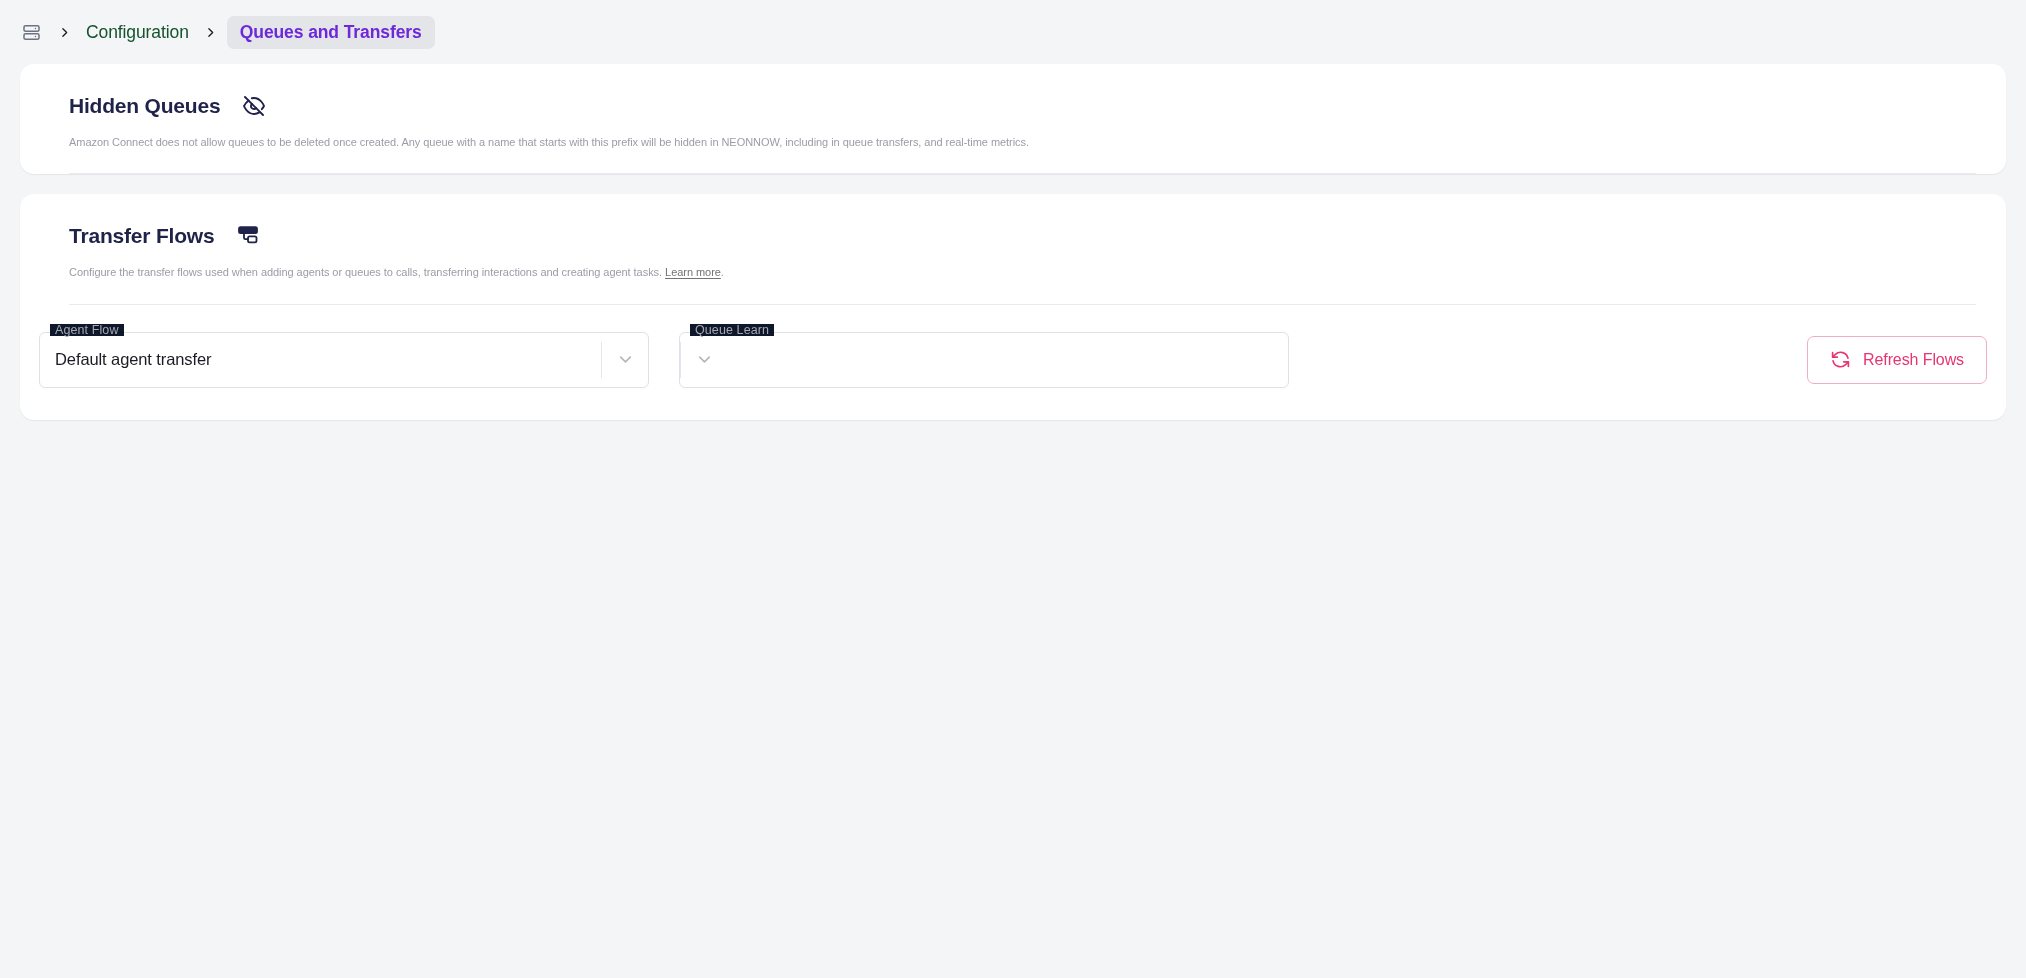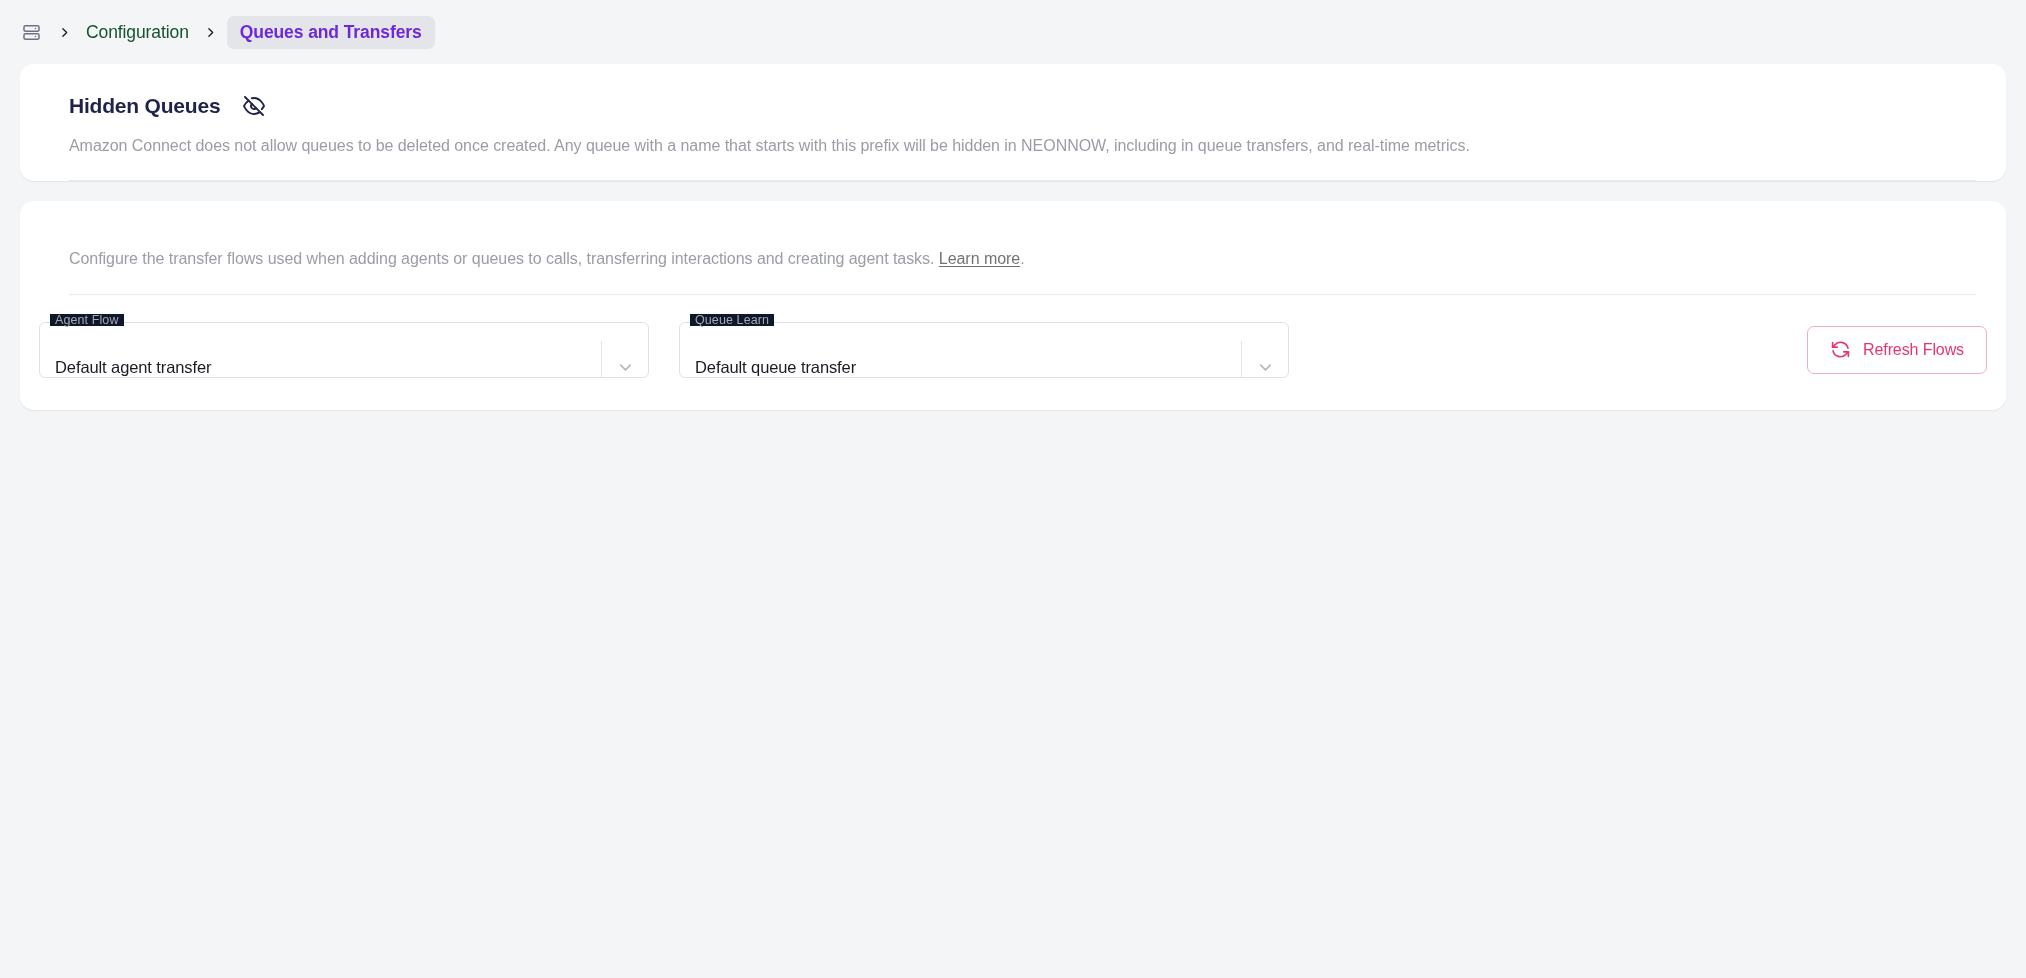--- a/index.html
+++ b/index.html
@@ -82,21 +82,21 @@
   .sect-title {
     font-size: 21px;
     font-weight: 700;
     color: #1f2349;
     letter-spacing: -0.2px;
   }
   .sect-icon { display: flex; align-items: center; color: #1f2349; }
 
   .sect-desc {
     padding: 17px 0 0 19px;
-    font-size: 16px;
+    font-size: 11px;
     color: #9a9da5;
     letter-spacing: -0.05px;
     line-height: 1.4;
   }
   .link-pink {
     color: #737373;
     text-decoration: underline;
     text-underline-offset: 2px;
     cursor: pointer;
   }
@@ -145,21 +145,21 @@
     flex: 0 0 610px;
     width: 610px;
   }
   .select-box {
     position: absolute;
     inset: 0;
     border: 1px solid #dfe1e6;
     border-radius: 6px;
     background: #fff;
     display: flex;
-    align-items: flex-end;
+    align-items: center;
     cursor: pointer;
   }
   .select-legend {
     position: absolute;
     top: -8px;
     left: 11px;
     background: #0f172a;
     padding: 0 5px;
     font-size: 12.5px;
     color: #a5a8b0;
@@ -259,20 +259,30 @@
       <div class="sect-desc">Amazon Connect does not allow queues to be deleted once created. Any queue with a name that starts with this prefix will be hidden in NEONNOW, including in queue transfers, and real-time metrics.</div>
 
       <div class="divider"></div>
     </div>
 
   </div>
 
   <div class="card">
     <div class="card-inner">
 
+      <div class="sect-head">
+        <span class="sect-title">Transfer Flows</span>
+        <span class="sect-icon">
+          <svg width="24" height="24" viewBox="0 0 24 24" fill="none" stroke="#1f2349" stroke-width="1.8" stroke-linecap="round" stroke-linejoin="round">
+            <rect x="3" y="3.2" width="18" height="6" rx="1.6" fill="#1f2349" stroke="#1f2349"></rect>
+            <path d="M8 9.2v4.4a1.6 1.6 0 0 0 1.6 1.6H12"></path>
+            <rect x="12" y="12.4" width="8.5" height="6" rx="1.6"></rect>
+          </svg>
+        </span>
+      </div>
 
       <div class="sect-desc">
         <span>Configure the transfer flows used when adding agents or queues to calls, transferring interactions and creating agent tasks.</span>
         <span class="link-pink">Learn more</span><span>.</span>
       </div>
 
       <div class="divider"></div>
     </div>
 
     <div class="tf-row">
@@ -285,21 +295,20 @@
             <svg width="19" height="19" viewBox="0 0 24 24" fill="none" stroke="#b3b6bd" stroke-width="2" stroke-linecap="round" stroke-linejoin="round">
               <polyline points="6 9 12 15 18 9"></polyline>
             </svg>
           </span>
         </div>
         <span class="select-legend">Agent Flow</span>
       </div>
 
       <div class="select-field">
         <div class="select-box">
-          <span class="select-value">Default queue transfer</span>
           <span class="select-sep"></span>
           <span class="select-arrow">
             <svg width="19" height="19" viewBox="0 0 24 24" fill="none" stroke="#b3b6bd" stroke-width="2" stroke-linecap="round" stroke-linejoin="round">
               <polyline points="6 9 12 15 18 9"></polyline>
             </svg>
           </span>
         </div>
         <span class="select-legend">Queue Learn</span>
       </div>
 

